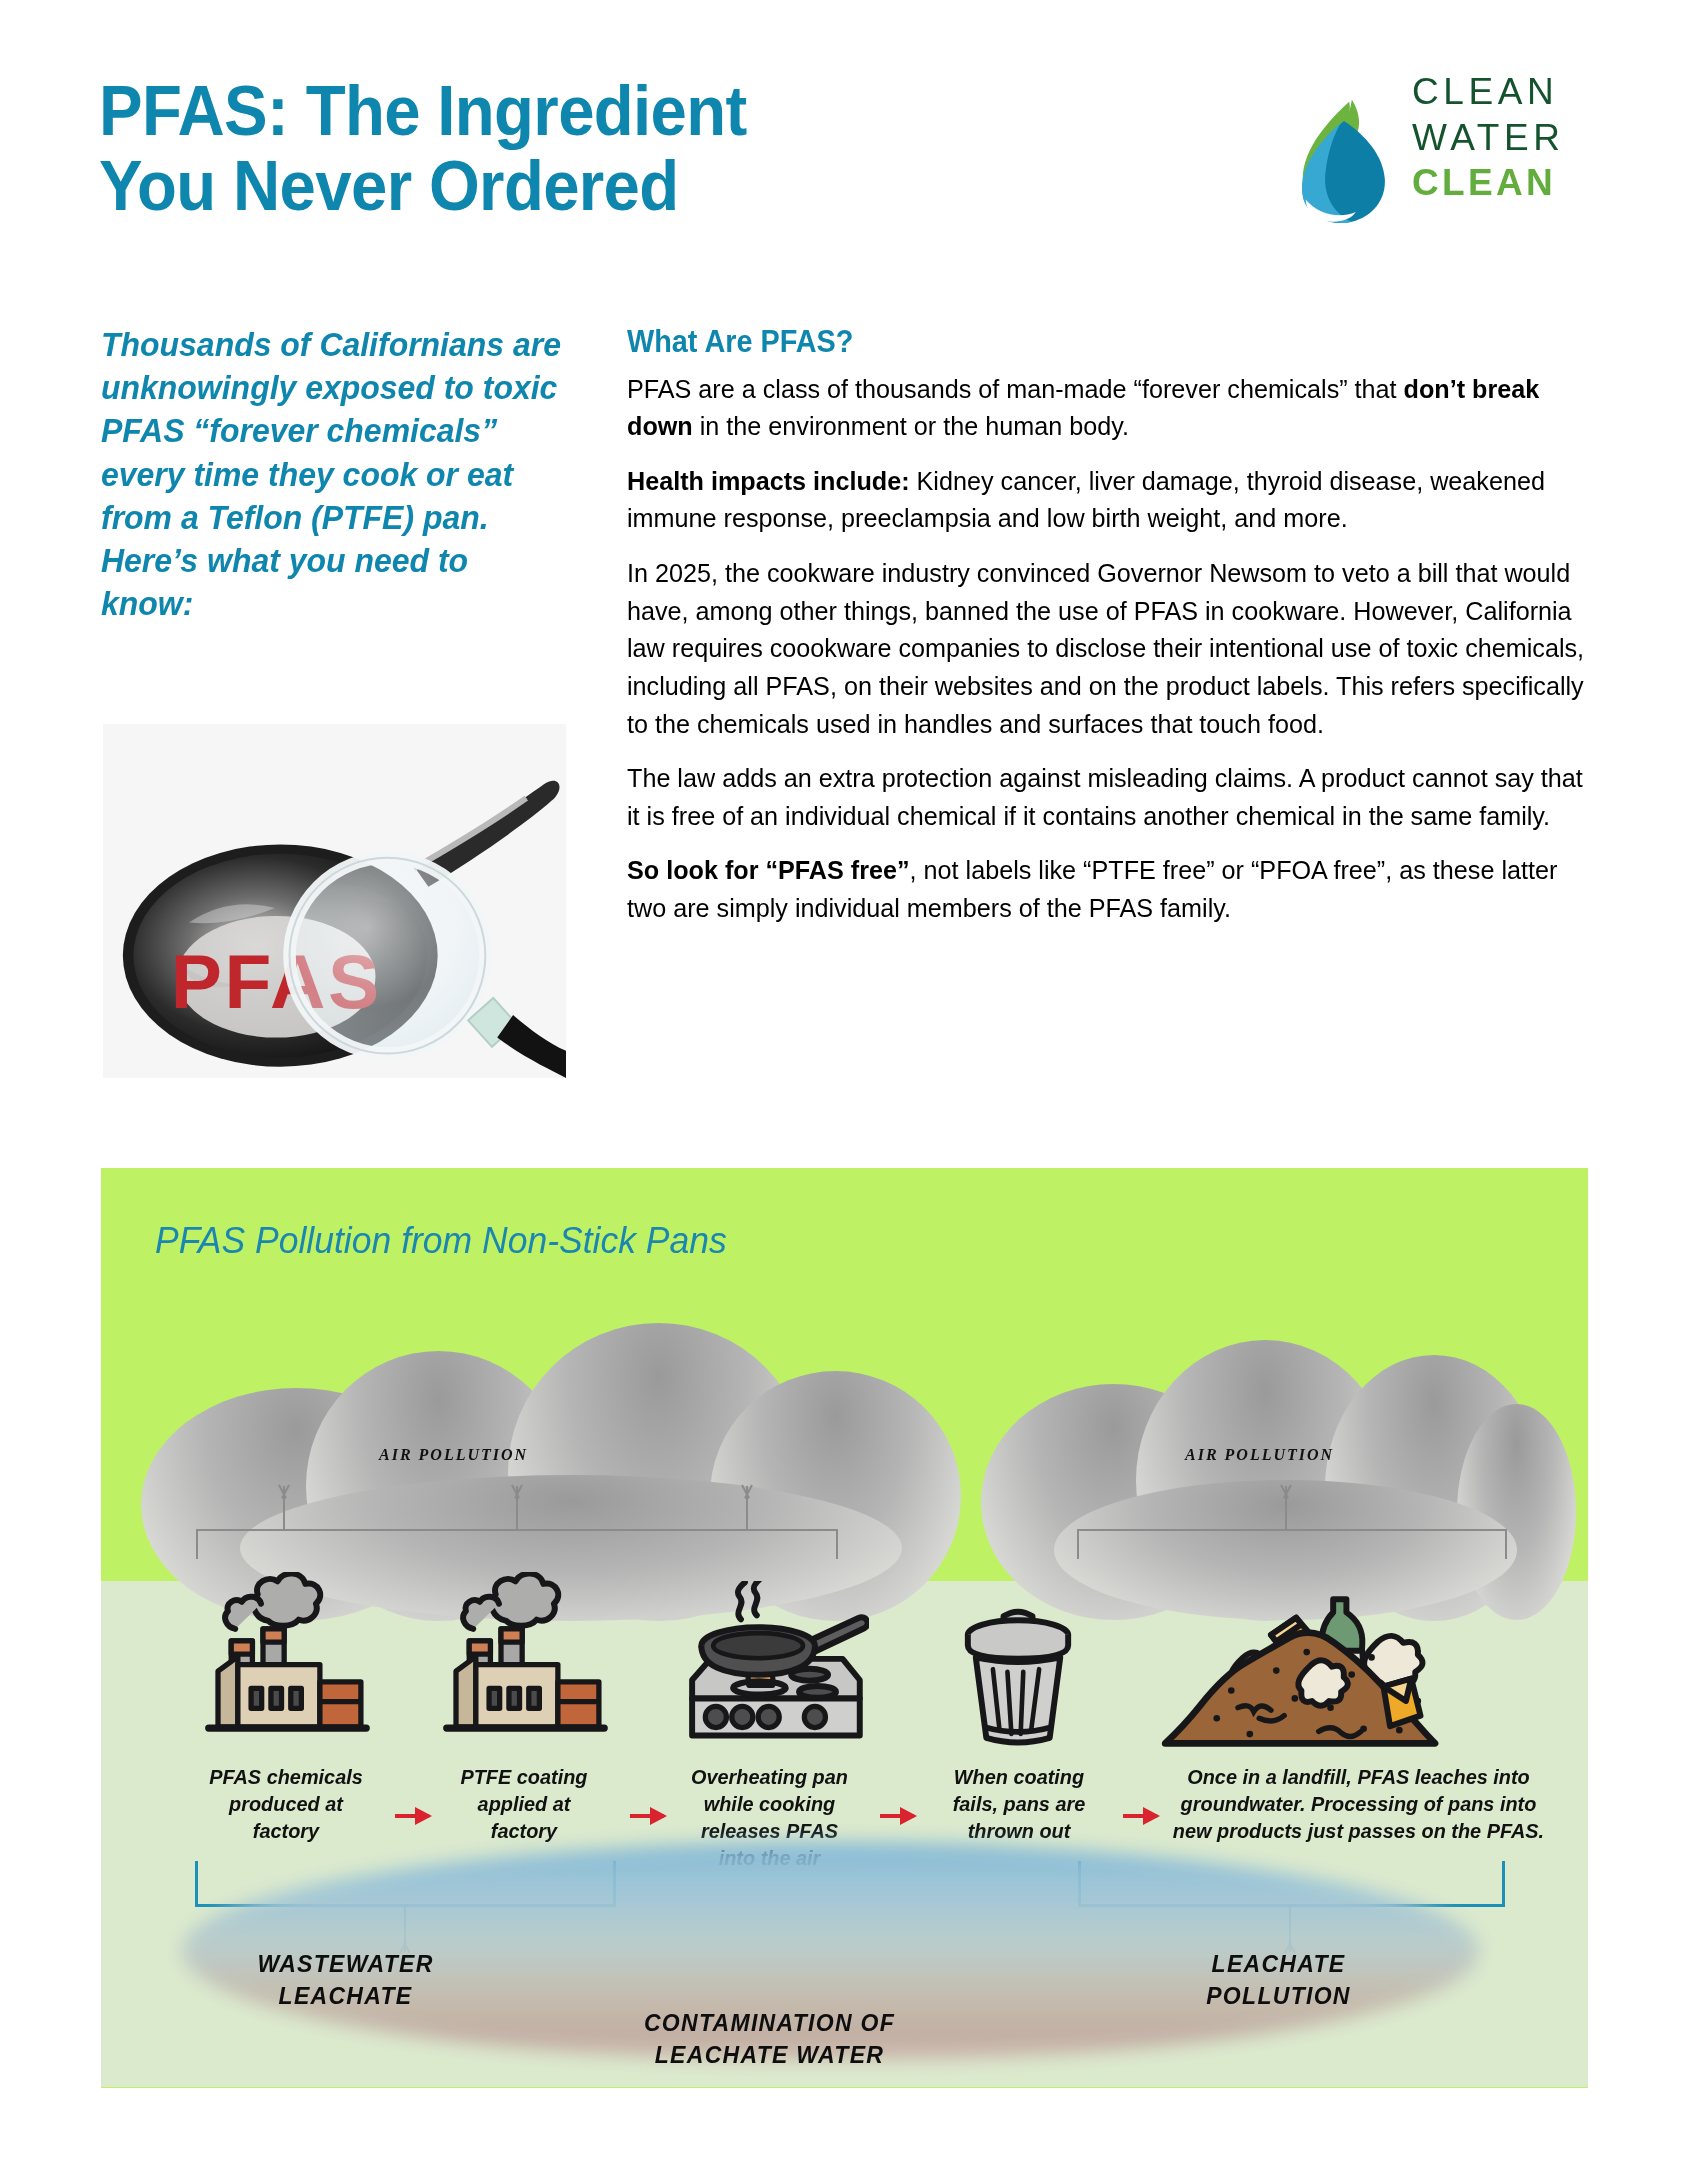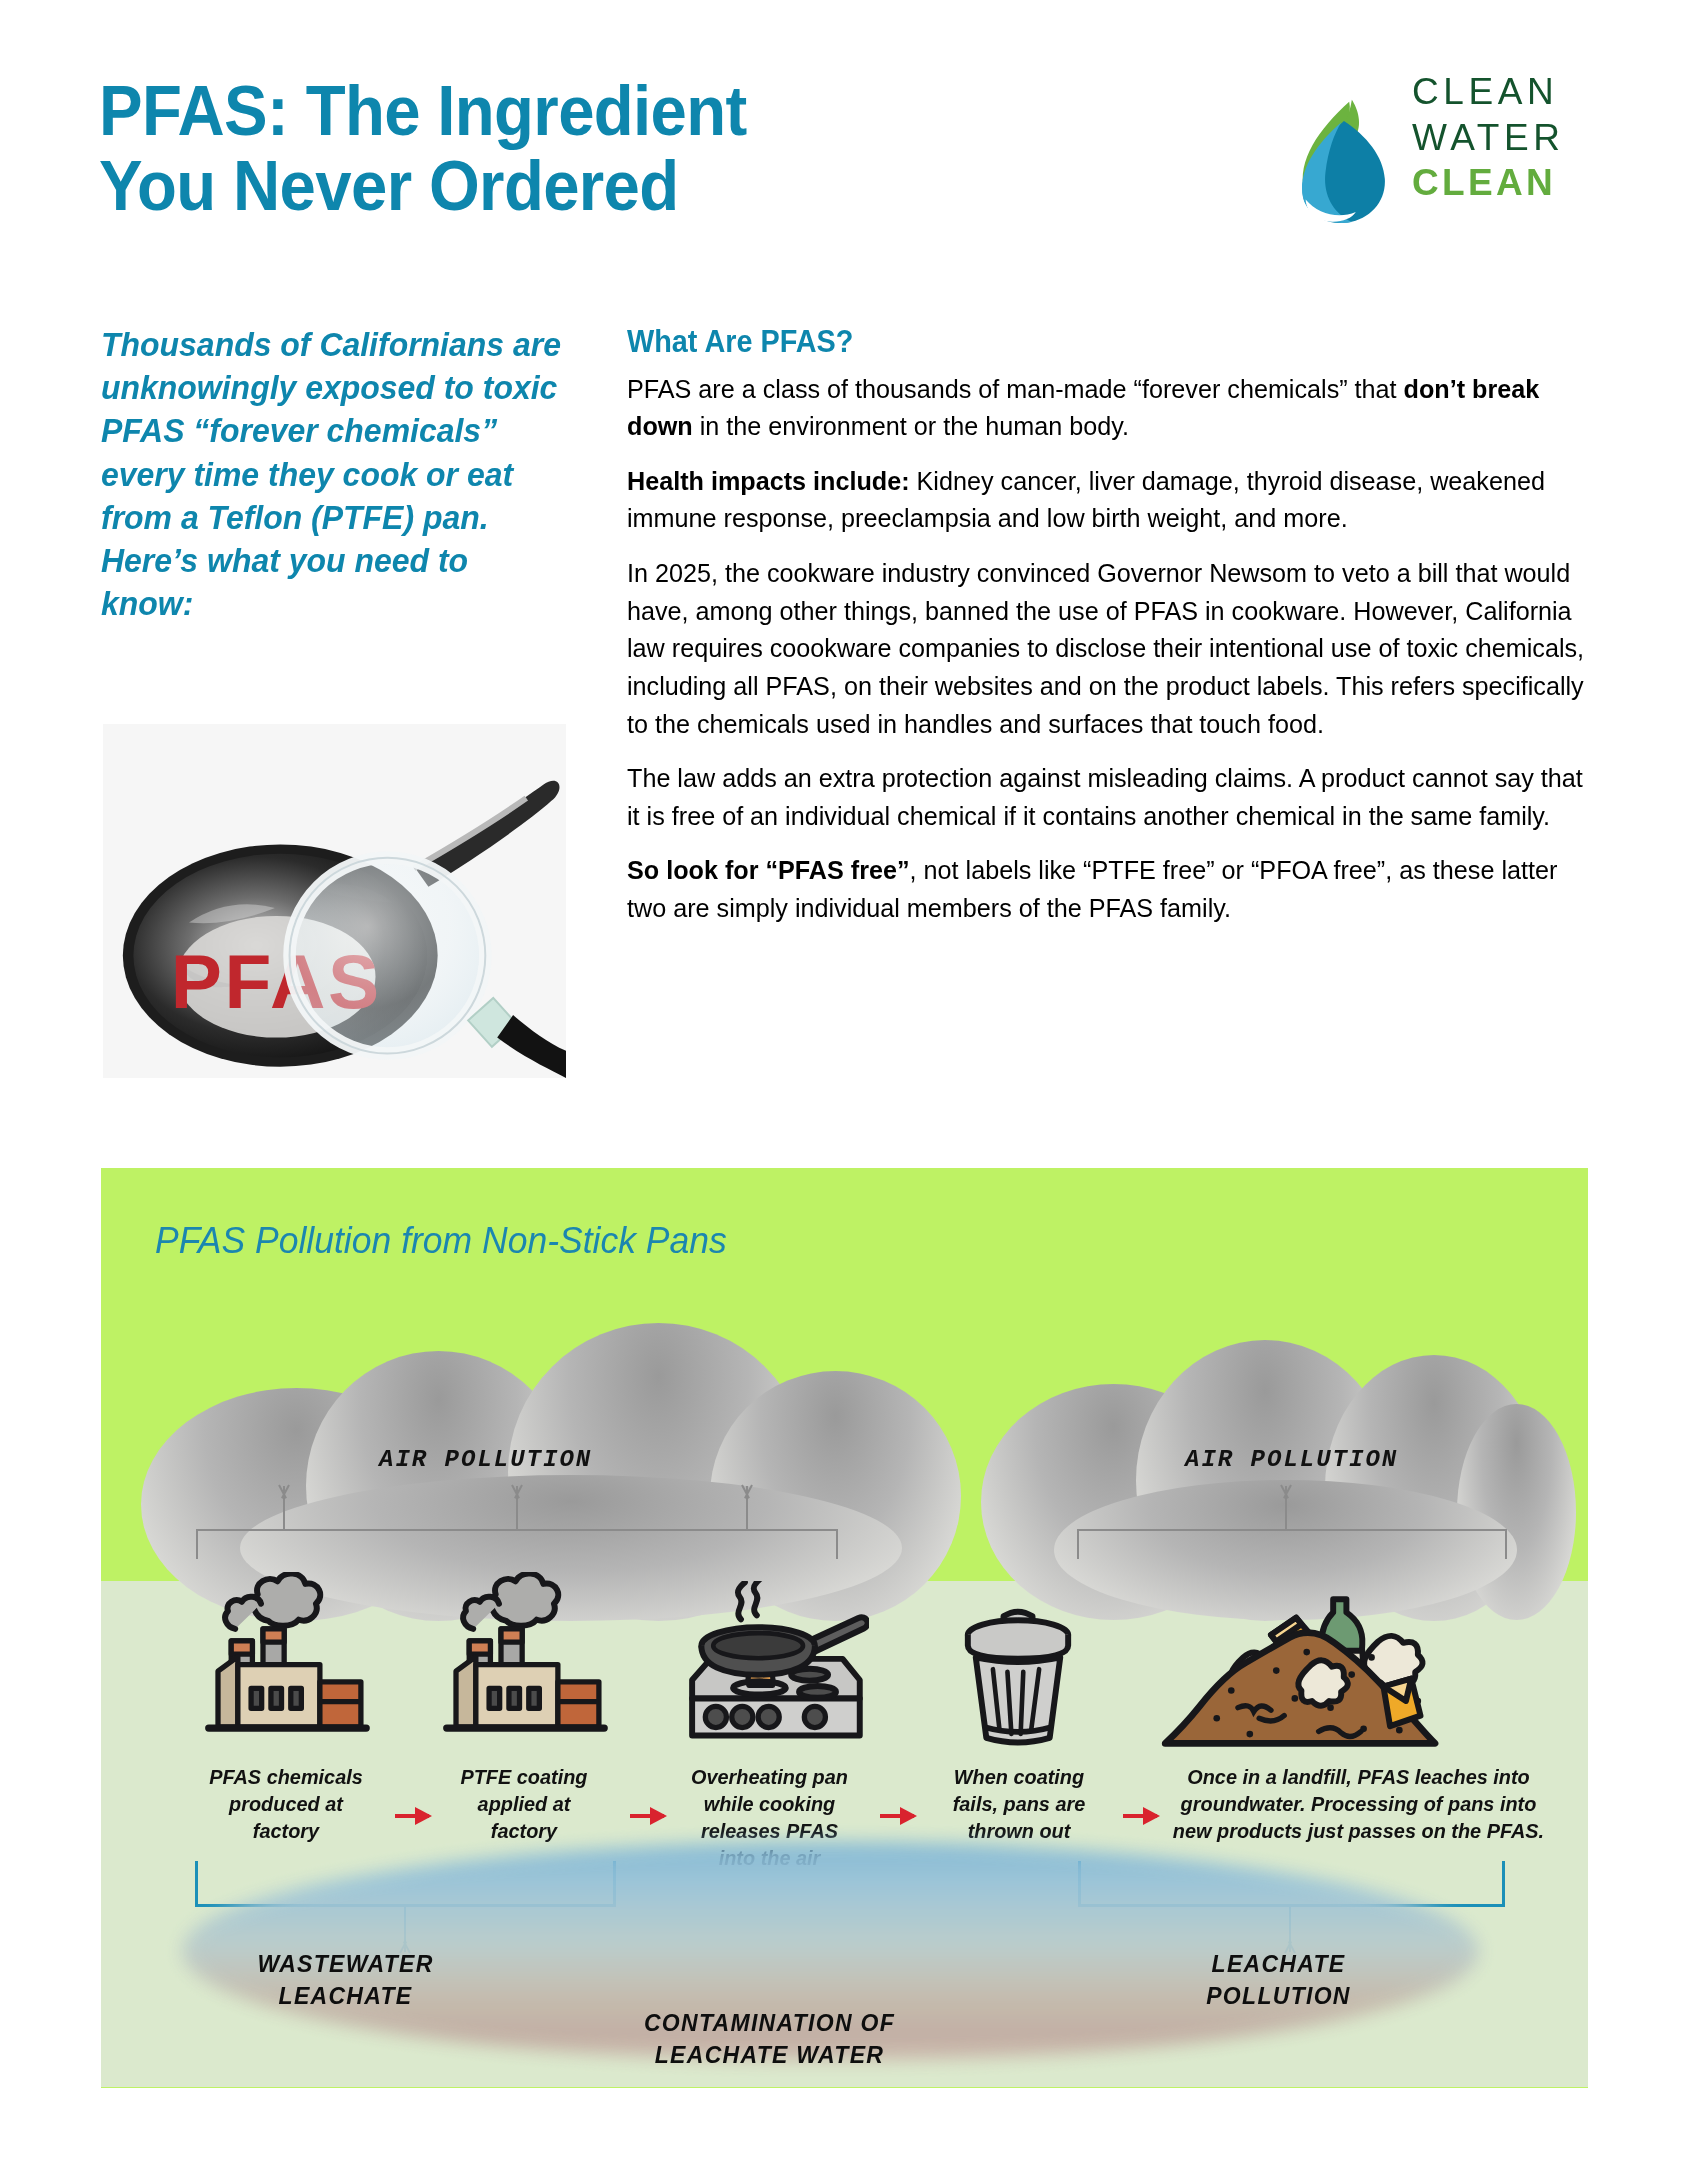--- a/index.html
+++ b/index.html
@@ -96,23 +96,23 @@
   }
 
   
   .cloud { position:absolute; filter:blur(0.7px); }
   .cloud .lobe {
     position:absolute; border-radius:50%;
     background:radial-gradient(ellipse at 50% 18%, #9a9a9a 0%, #b5b5b5 42%, #d7d7d4 78%, #e9e7de 100%);
   }
   .cloud-label {
     position:absolute;
-    font-family:Liberation Mono, monospace;
+    font-family:Liberation Serif, serif;
     font-style:italic; font-weight:700; letter-spacing:2px;
-    font-size:24px; color:#111;
+    font-size:16px; color:#111;
     white-space:nowrap;
   }
   .brk-h { position:absolute; height:2px; background:#8b8b8b; }
   .brk-v { position:absolute; width:2px; background:#8b8b8b; }
   .uparrow { position:absolute; width:2px; background:#8b8b8b; }
   .uparrow::before, .uparrow::after {
     content:""; position:absolute; width:2px; height:14.6px; background:#8b8b8b; top:-1.3px;
   }
   .uparrow::before { left:-5.3px; transform:rotate(-28deg); transform-origin:top center; }
   .uparrow::after  { left:5.3px;  transform:rotate(28deg);  transform-origin:top center; }

